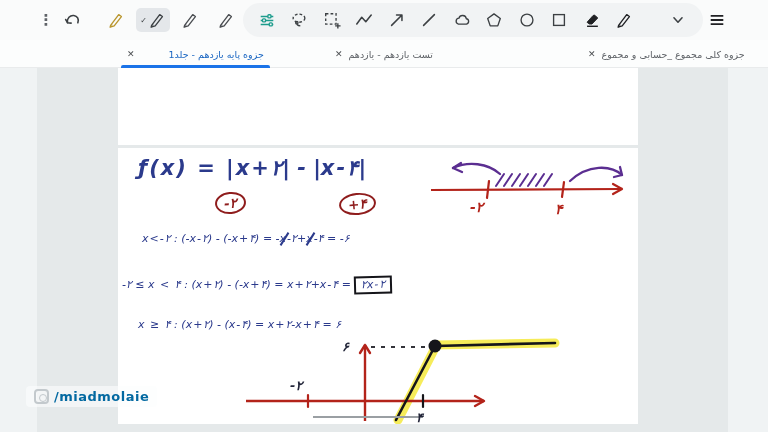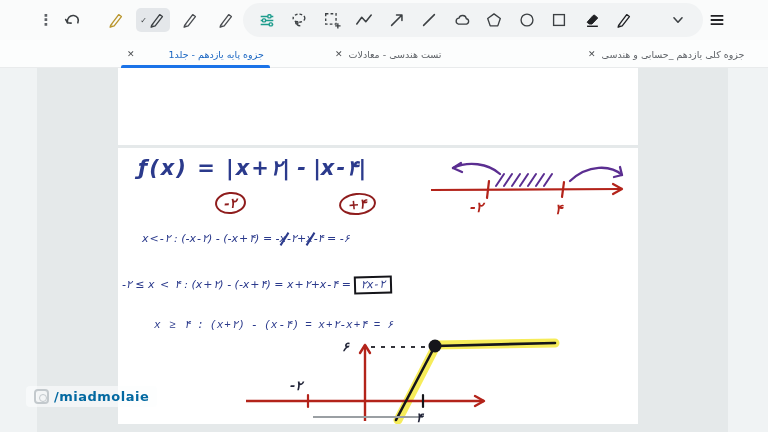--- a/index.html
+++ b/index.html
@@ -44,21 +44,21 @@
 
   .ink { color:#2b3a8c; font-style:italic; letter-spacing:1px; white-space:nowrap; }
   .fx { position:absolute; left:20px; top:8px; font-size:21px; font-weight:bold; letter-spacing:2px; }
   .circled { position:absolute; border:2px solid #8f1d1d; color:#8f1d1d; border-radius:50%;
              font-size:13.5px; font-style:italic; padding:1px 7px; transform:rotate(-5deg); font-weight:bold; }
   .c-left { left:97px; top:44px; }
   .c-right { left:221px; top:45px; }
   .mline { position:absolute; font-size:11px; }
   .l1 { left:24px; top:84px; }
   .l2 { left:4px; top:128px; }
-  .l3 { left:36px; top:170px;font-family:Liberation Mono, monospace; }
+  .l3 { left:20px; top:170px; }
   .struck { position:relative; display:inline-block; }
   .struck::after { content:""; position:absolute; left:-3px; top:6px; width:15px; height:2px;
                    background:#2b3a8c; transform:rotate(-58deg); }
   .boxed { border:2px solid #15151a; padding:0 5px 1px 5px; margin-left:3px; display:inline-block;
            transform:rotate(-1.5deg); }
   .nl-svg { position:absolute; left:310px; top:12px; }
   .graph-svg { position:absolute; left:120px; top:184px; }
   .svg-lab { font-family:"DejaVu Sans", sans-serif; font-style:italic; font-weight:bold; }
 
   .watermark { position:absolute; left:26px; top:318px; display:flex; align-items:center; gap:5px;
@@ -238,25 +238,25 @@
   </div>
 
   <div class="tabbar">
     <div class="tab active" style="left:127px">
       <span class="x">✕</span>
       <span class="lbl">جزوه پایه یازدهم - جلد1</span>
       <span class="bar"></span>
     </div>
     <div class="tab" style="left:335px">
       <span class="x">✕</span>
-      <span class="lbl">تست هندسی - معادلات</span>
+      <span class="lbl">تست یازدهم - یازدهم</span>
     </div>
     <div class="tab" style="left:588px">
       <span class="x">✕</span>
-      <span class="lbl">جزوه کلی یازدهم _حسابی و هندسی</span>
+      <span class="lbl">جزوه کلی مجموع _حسابی و مجموع</span>
     </div>
   </div>
 
   <div class="content">
     <div class="canvas-bg"></div>
     <div class="page page1"></div>
 
     <div class="page page2">
 
       <div class="ink fx">ƒ(x) = |x+۲| - |x-۴|</div>

